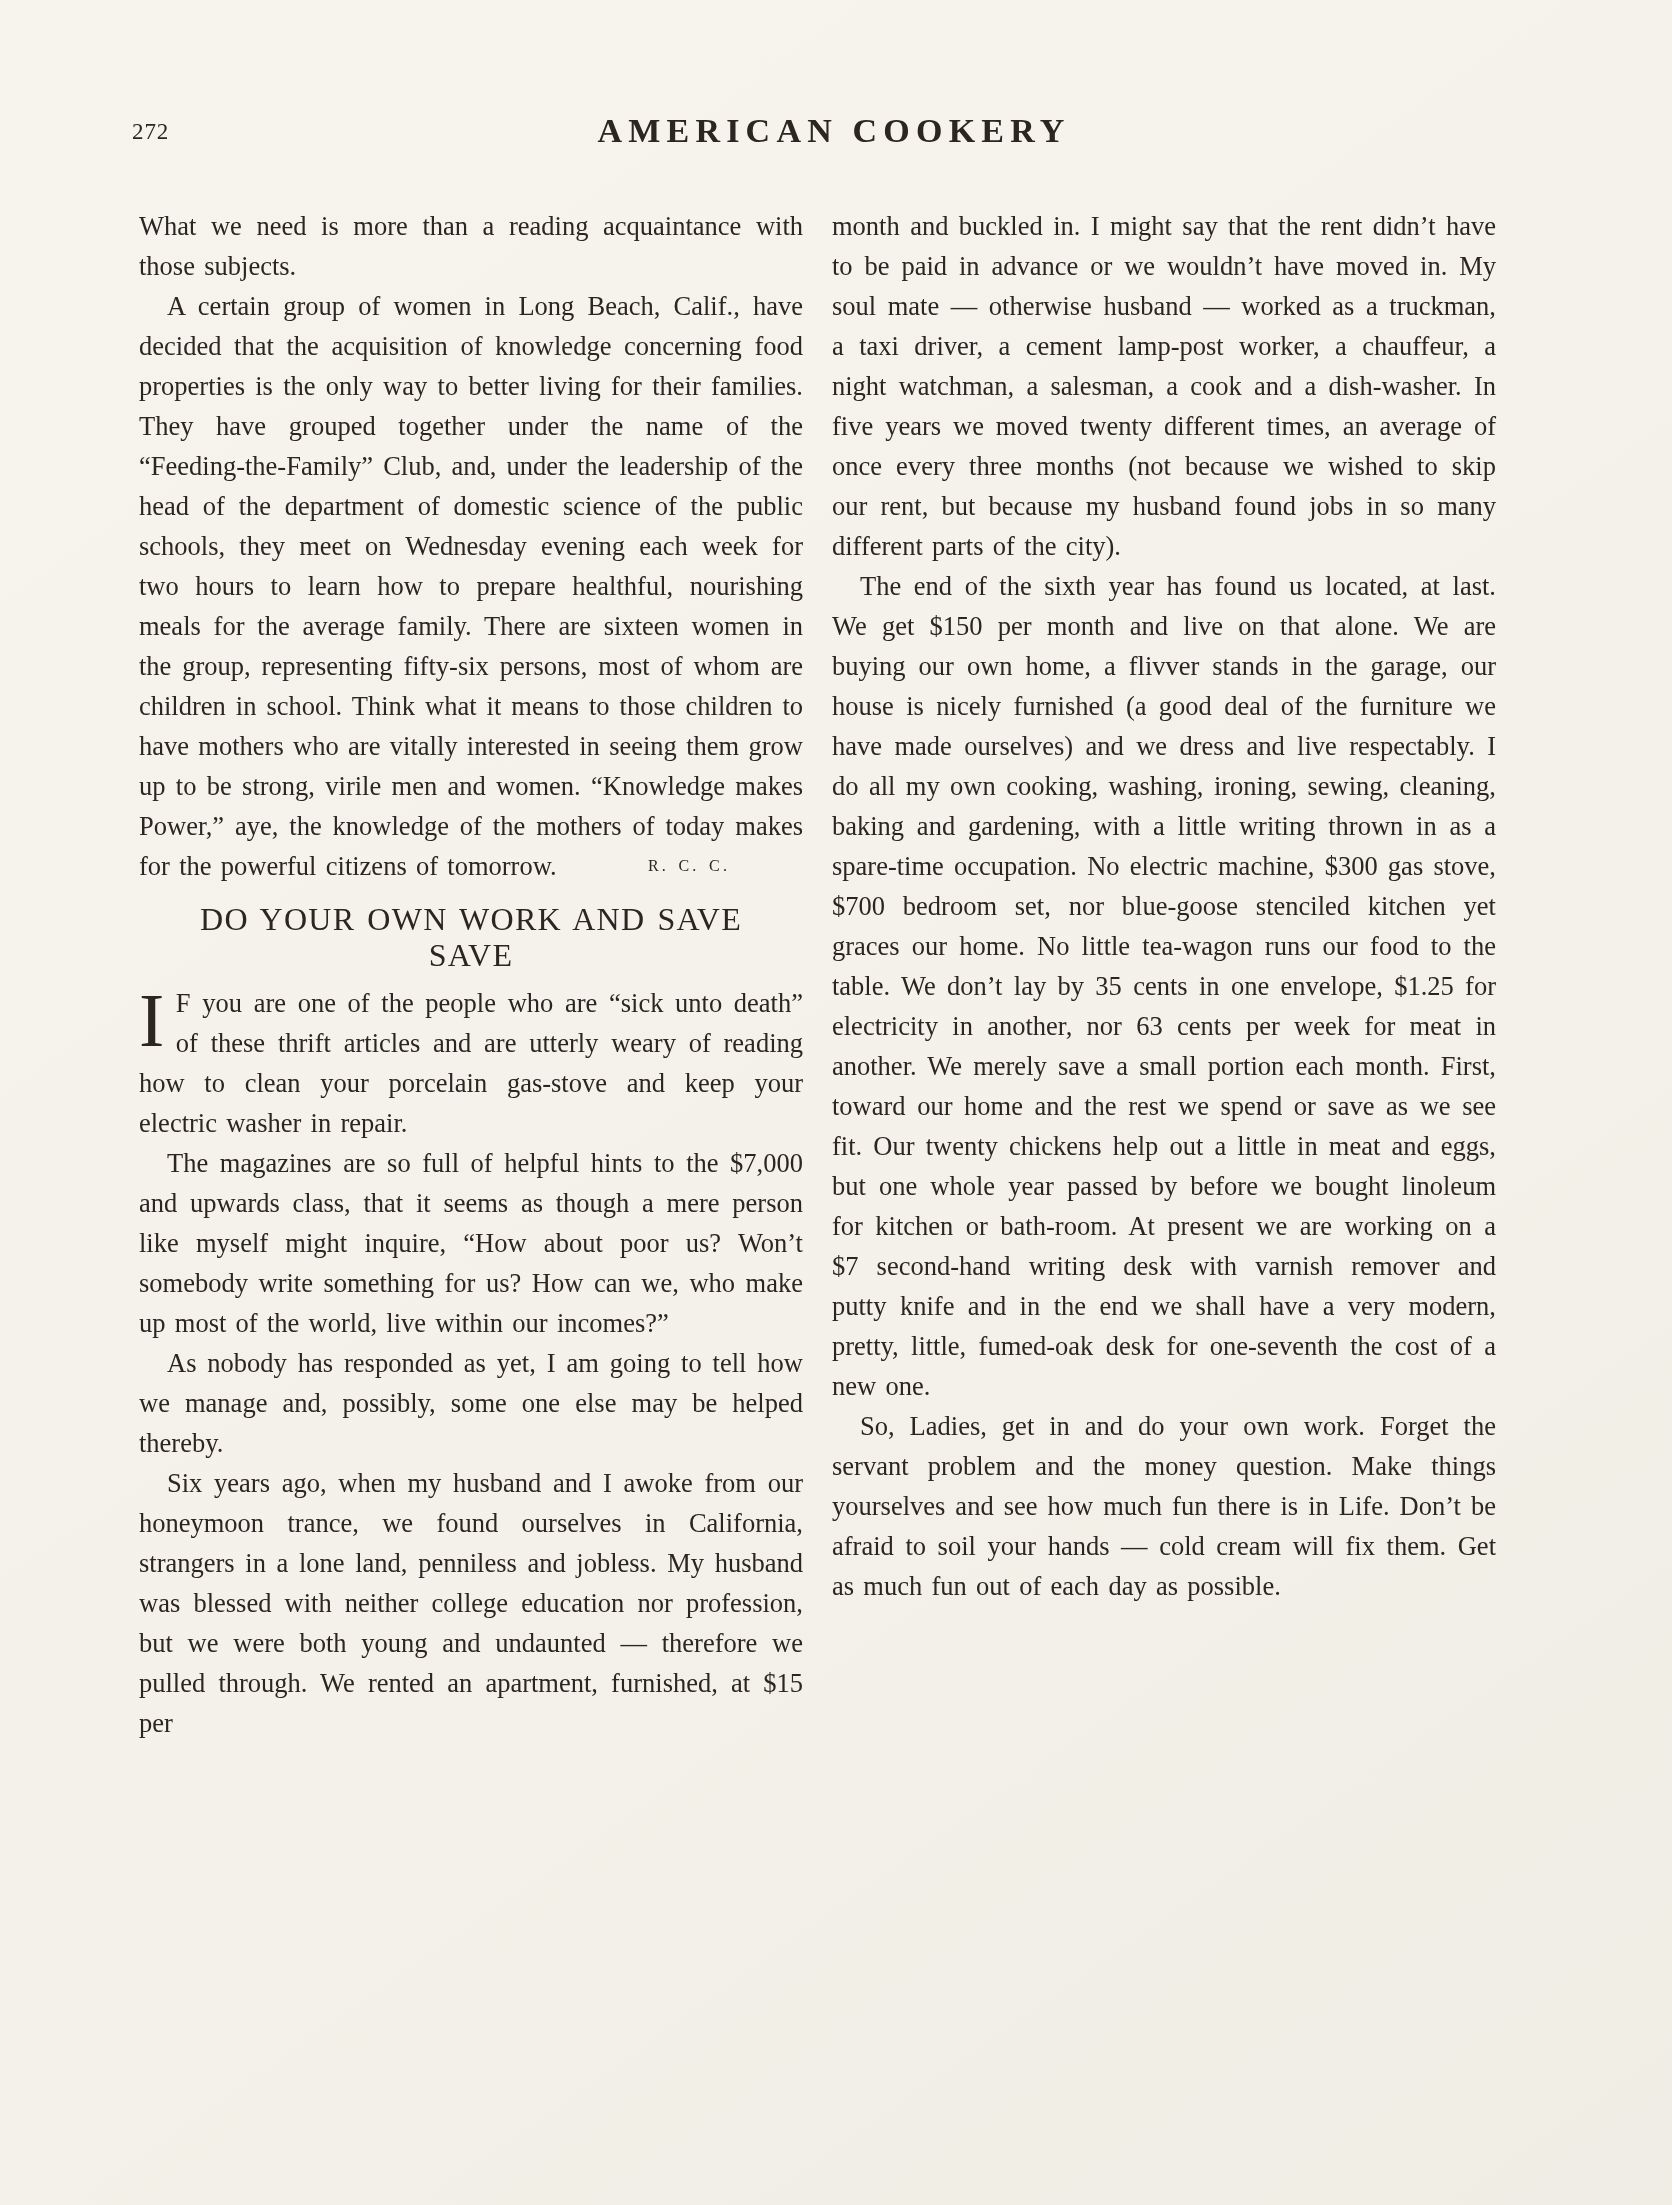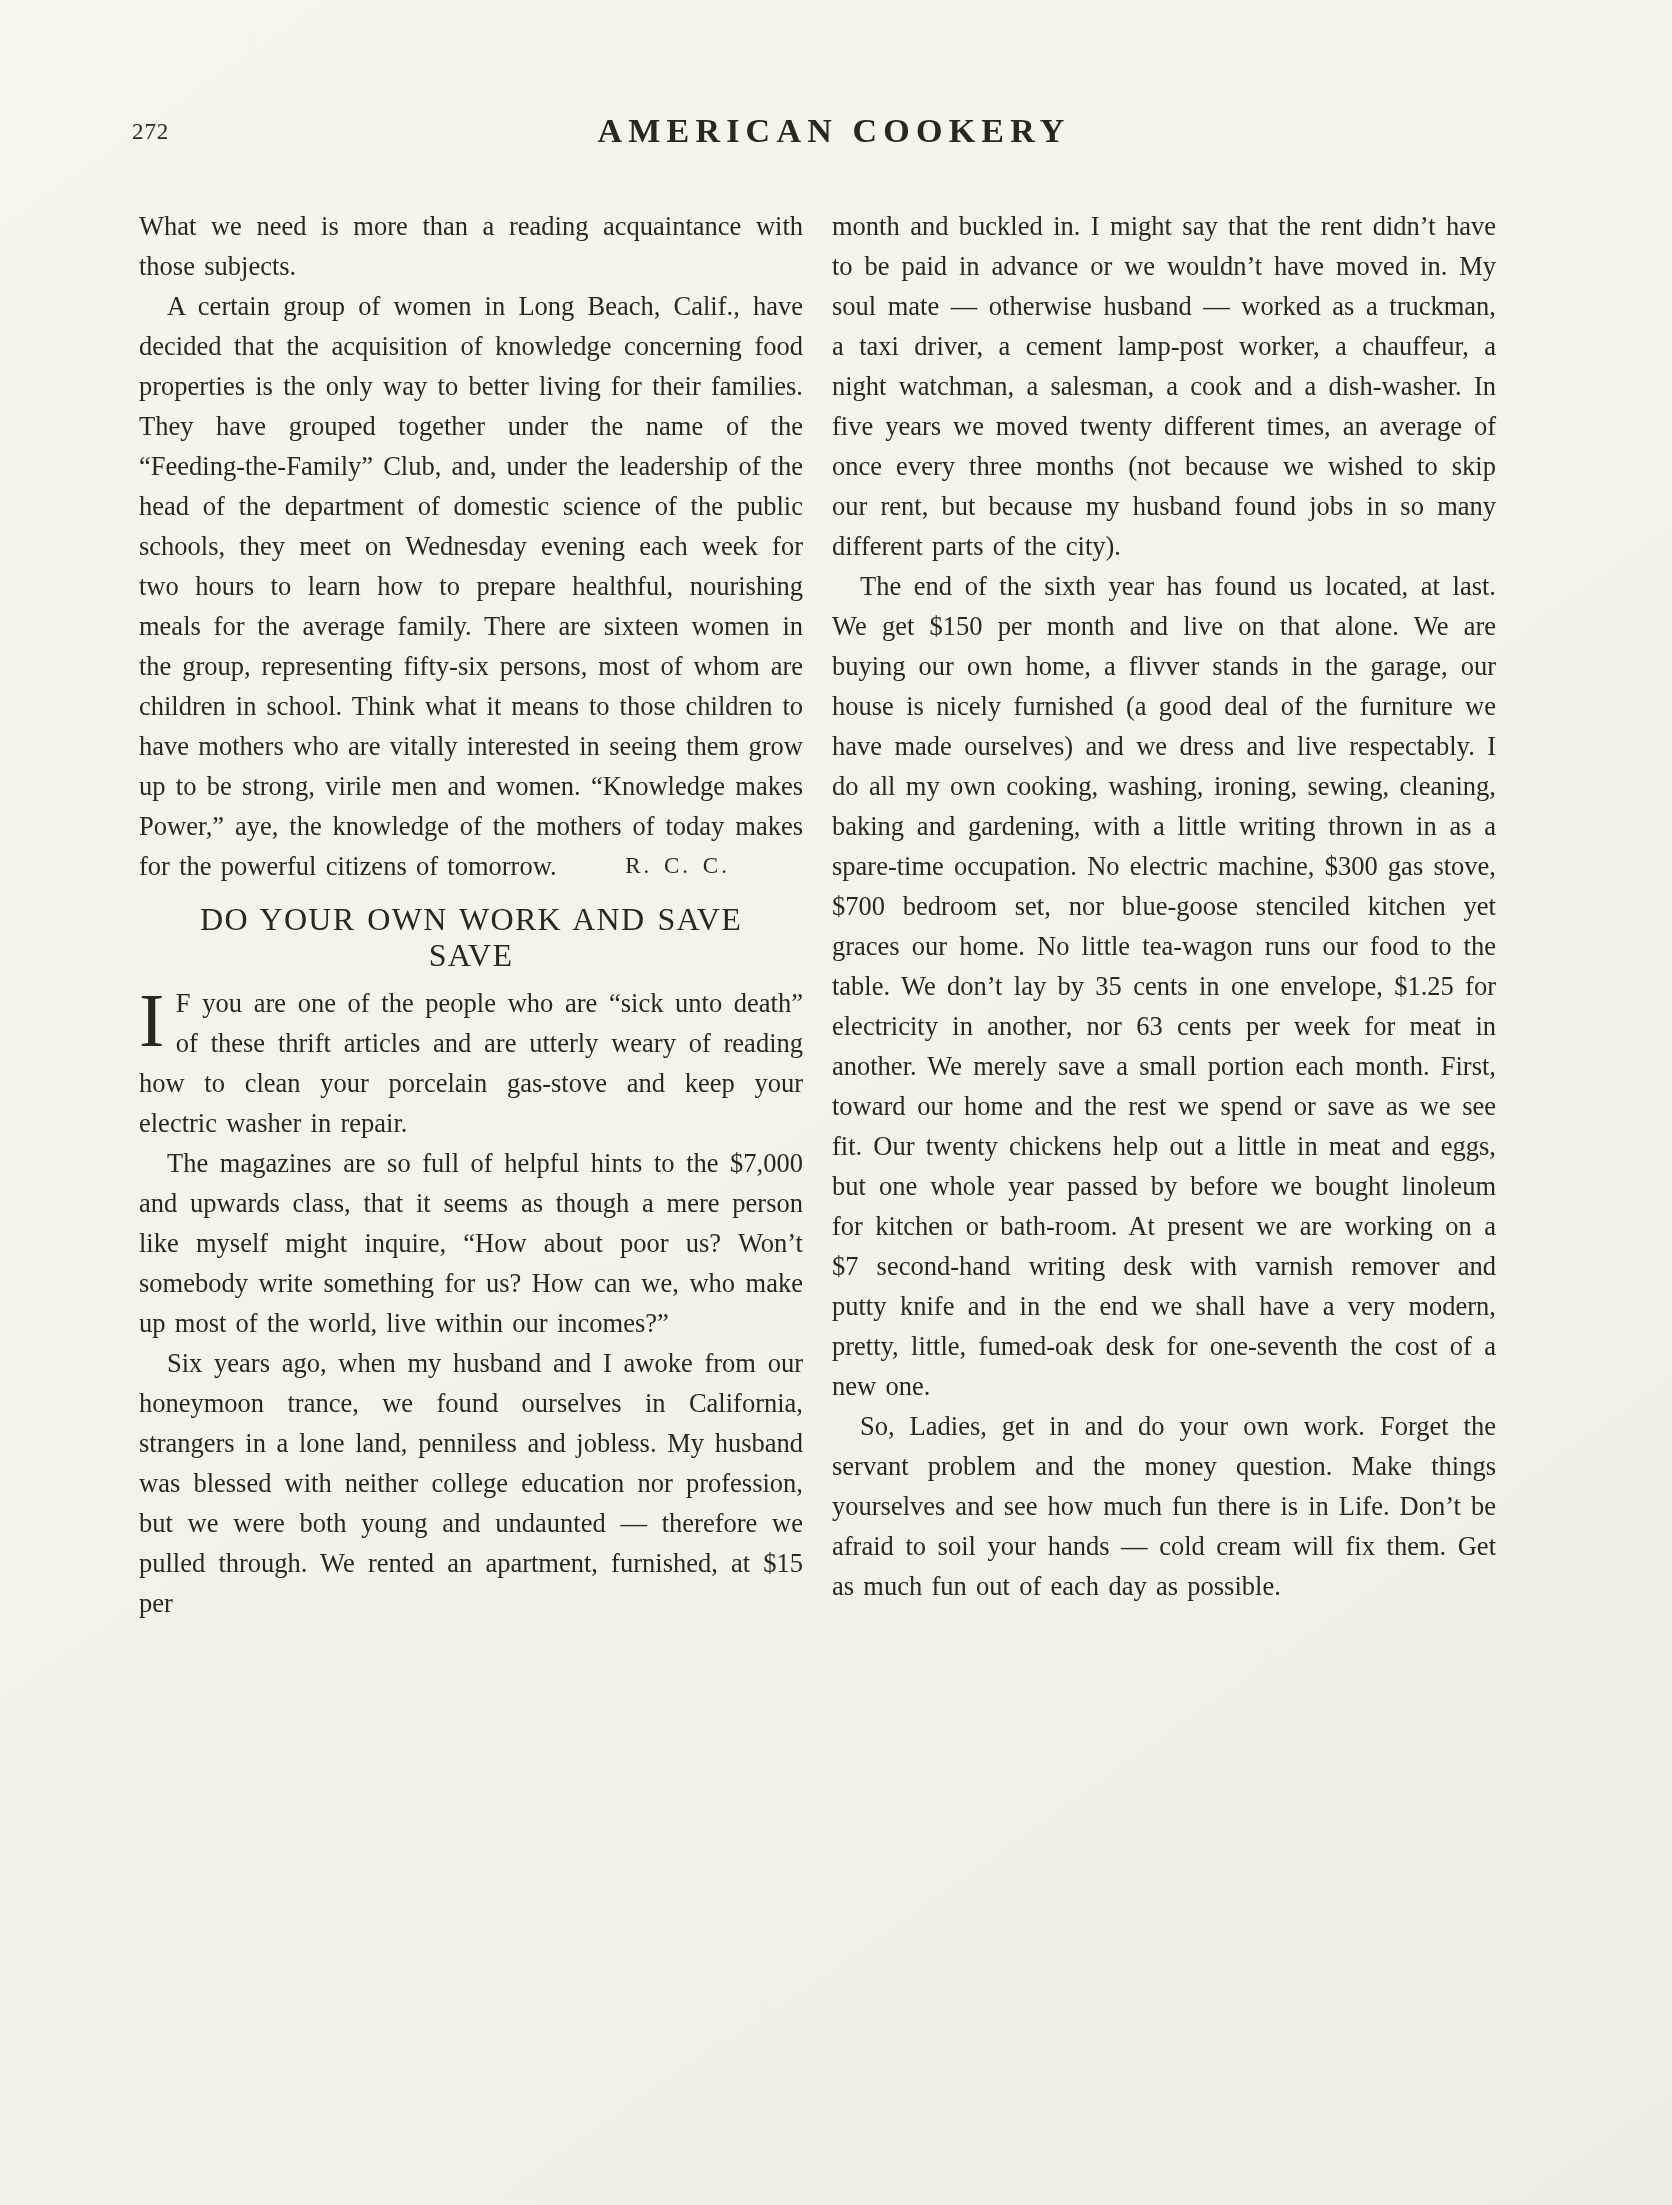--- a/index.html
+++ b/index.html
@@ -56,21 +56,21 @@
   }
   .para {
     margin: 0;
   }
   .indent {
     text-indent: 28px;
   }
   .sig {
     text-align: right;
     padding-right: 73px;
-    font-size: 23px;
+    font-size: 16px;
     letter-spacing: 3.1px;
     line-height: 40px;
   }
   .sig-inline {
     margin-top: -40px;
   }
   .section-heading {
     margin: 15px 0 9.7px 0;
     text-align: center;
     font-size: 32px;
@@ -100,20 +100,21 @@
 
     <div class="col">
       <p class="para">What we need is more than a reading acquaintance with those subjects.</p>
       <p class="para indent">A certain group of women in Long Beach, Calif., have decided that the acquisition of knowledge concerning food properties is the only way to better living for their families. They have grouped together under the name of the “Feeding-the-Family” Club, and, under the leadership of the head of the department of domestic science of the public schools, they meet on Wednesday evening each week for two hours to learn how to prepare healthful, nourishing meals for the average family. There are sixteen women in the group, representing fifty-six persons, most of whom are children in school. Think what it means to those children to have mothers who are vitally interested in seeing them grow up to be strong, virile men and women. “Knowledge makes Power,” aye, the knowledge of the mothers of today makes for the powerful citizens of tomorrow.</p>
       <div class="sig sig-inline">R. C. C.</div>
 
       <h2 class="section-heading"><span>DO YOUR OWN WORK AND SAVE</span><br><span>SAVE</span></h2>
 
       <p class="para"><span class="dropcap">I</span><span>F you are one of the people who are “sick unto death” of these thrift articles and are utterly weary of reading how to clean your porcelain gas-stove and keep your electric washer in repair.</span></p>
       <p class="para indent">The magazines are so full of helpful hints to the $7,000 and upwards class, that it seems as though a mere person like myself might inquire, “How about poor us? Won’t somebody write something for us? How can we, who make up most of the world, live within our incomes?”</p>
+      <p class="para indent">As nobody has responded as yet, I am going to tell how we manage and, possibly, some one else may be helped thereby.</p>
       <p class="para indent">Six years ago, when my husband and I awoke from our honeymoon trance, we found ourselves in California, strangers in a lone land, penniless and jobless. My husband was blessed with neither college education nor profession, but we were both young and undaunted — therefore we pulled through. We rented an apartment, furnished, at $15 per</p>
     </div>
 
     <div class="col">
       <p class="para">month and buckled in. I might say that the rent didn’t have to be paid in advance or we wouldn’t have moved in. My soul mate — otherwise husband — worked as a truckman, a taxi driver, a cement lamp-post worker, a chauffeur, a night watchman, a salesman, a cook and a dish-washer. In five years we moved twenty different times, an average of once every three months (not because we wished to skip our rent, but because my husband found jobs in so many different parts of the city).</p>
       <p class="para indent">The end of the sixth year has found us located, at last. We get $150 per month and live on that alone. We are buying our own home, a flivver stands in the garage, our house is nicely furnished (a good deal of the furniture we have made ourselves) and we dress and live respectably. I do all my own cooking, washing, ironing, sewing, cleaning, baking and gardening, with a little writing thrown in as a spare-time occupation. No electric machine, $300 gas stove, $700 bedroom set, nor blue-goose stenciled kitchen yet graces our home. No little tea-wagon runs our food to the table. We don’t lay by 35 cents in one envelope, $1.25 for electricity in another, nor 63 cents per week for meat in another. We merely save a small portion each month. First, toward our home and the rest we spend or save as we see fit. Our twenty chickens help out a little in meat and eggs, but one whole year passed by before we bought linoleum for kitchen or bath-room. At present we are working on a $7 second-hand writing desk with varnish remover and putty knife and in the end we shall have a very modern, pretty, little, fumed-oak desk for one-seventh the cost of a new one.</p>
       <p class="para indent">So, Ladies, get in and do your own work. Forget the servant problem and the money question. Make things yourselves and see how much fun there is in Life. Don’t be afraid to soil your hands — cold cream will fix them. Get as much fun out of each day as possible.</p>
     </div>
 
   </div>

